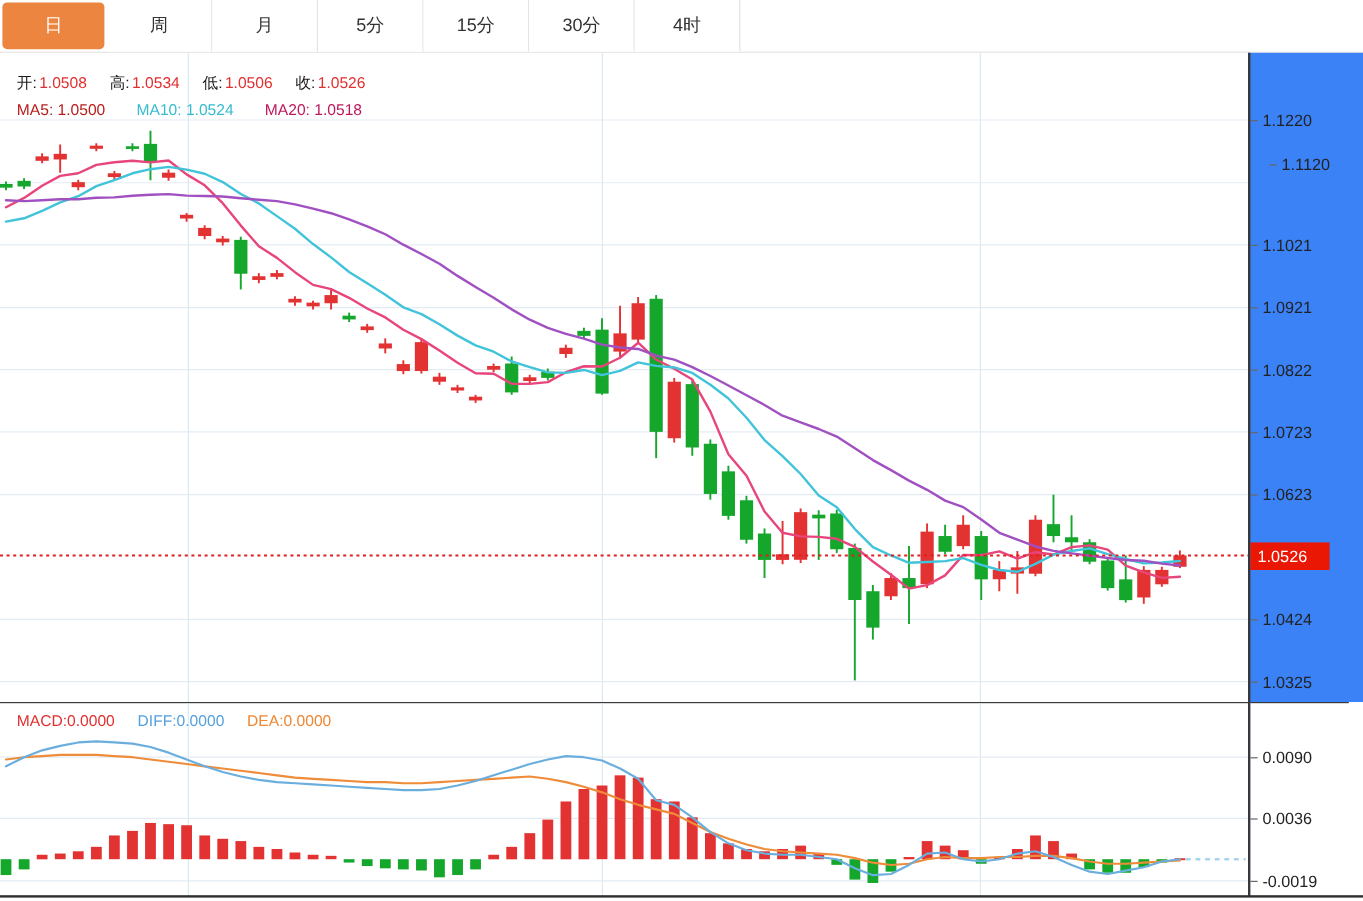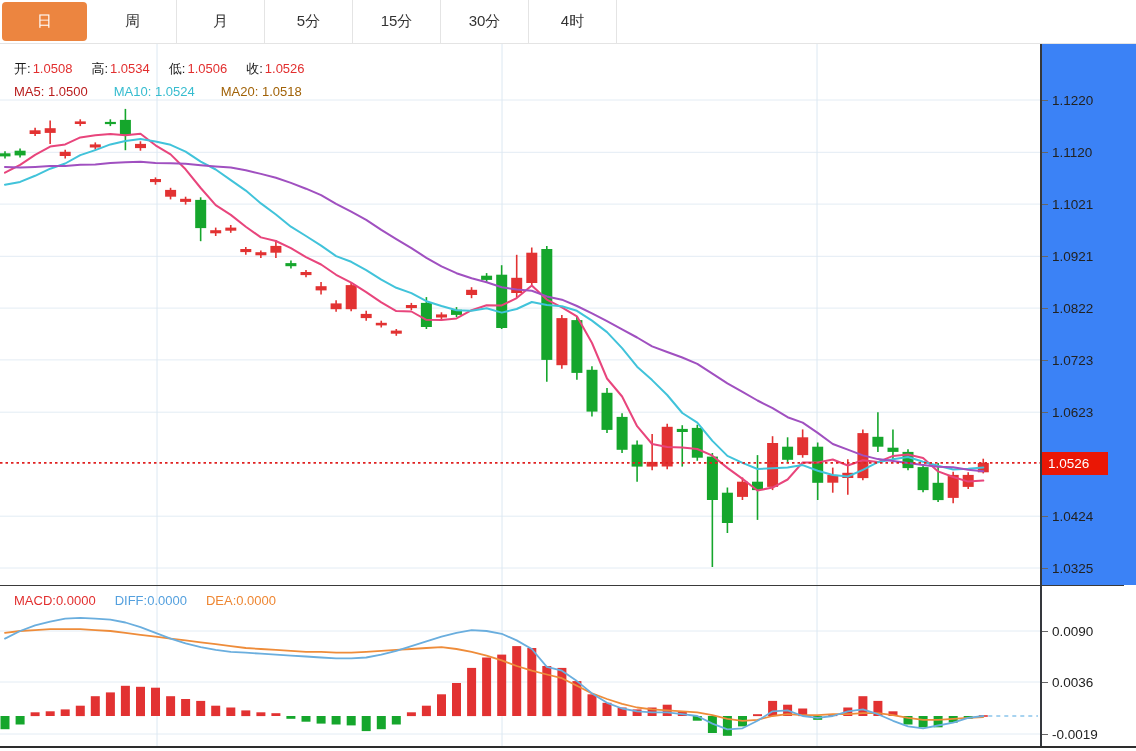--- a/index.html
+++ b/index.html
@@ -22,21 +22,21 @@
   .ptick .dash{width:6px;height:1px;background:#666;margin-right:4px;}
   .ptick .lbl{font-size:13.5px;color:#222;}
   .last-price-tag{position:absolute;left:0;width:66px;height:23px;background:#ea1705;color:#fff;
                   font-size:13.5px;display:flex;align-items:center;padding-left:6px;box-sizing:border-box;}
   .legend{position:absolute;display:flex;font-size:13px;white-space:nowrap;}
   .legend .pair{margin-right:19px;}
   .ohlc-legend{left:14px;top:16px;color:#1a1a1a;}
   .ohlc-legend .val{color:#e22f2f;margin-left:2px;}
   .ma-legend{left:14px;top:40px;}
   .ma-legend .pair{margin-right:26px;}
-  .c-ma5{color:#b91c1c;} .c-ma10{color:#35bccf;} .c-ma20{color:#a16207;}
+  .c-ma5{color:#b91c1c;} .c-ma10{color:#35bccf;} .c-ma20{color:#be185d;}
   .macd-legend{left:14px;top:7px;}
   .c-macd{color:#e22f2f;} .c-diff{color:#54a0de;} .c-dea{color:#ee8632;}
   svg{display:block;}
 </style>
 </head>
 <body>
 
 <div class="app">
 
   <div class="tabbar" id="tabbar">
@@ -211,21 +211,21 @@
       <span class="pair c-ma10"><span>MA10:</span> <span>1.0524</span></span>
       <span class="pair c-ma20"><span>MA20:</span> <span>1.0518</span></span>
     </div>
   </div>
 
   <div class="price-axis" id="priceAxis">
       <div class="ptick" style="top: 56px;">
         <span class="dash"></span>
         <span class="lbl">1.1220</span>
       </div>
-      <div class="ptick" style="top: 108px;">
+      <div class="ptick" style="top: 93px; padding-left: 16px;">
         <span class="dash"></span>
         <span class="lbl">1.1120</span>
       </div>
       <div class="ptick" style="top: 160px;">
         <span class="dash"></span>
         <span class="lbl">1.1021</span>
       </div>
       <div class="ptick" style="top: 212px;">
         <span class="dash"></span>
         <span class="lbl">1.0921</span>

